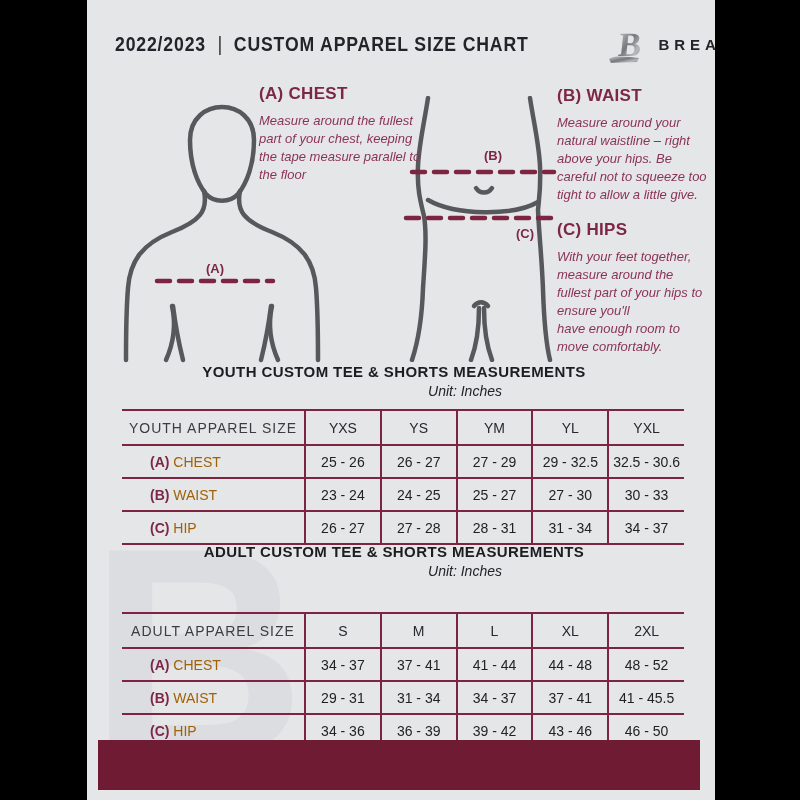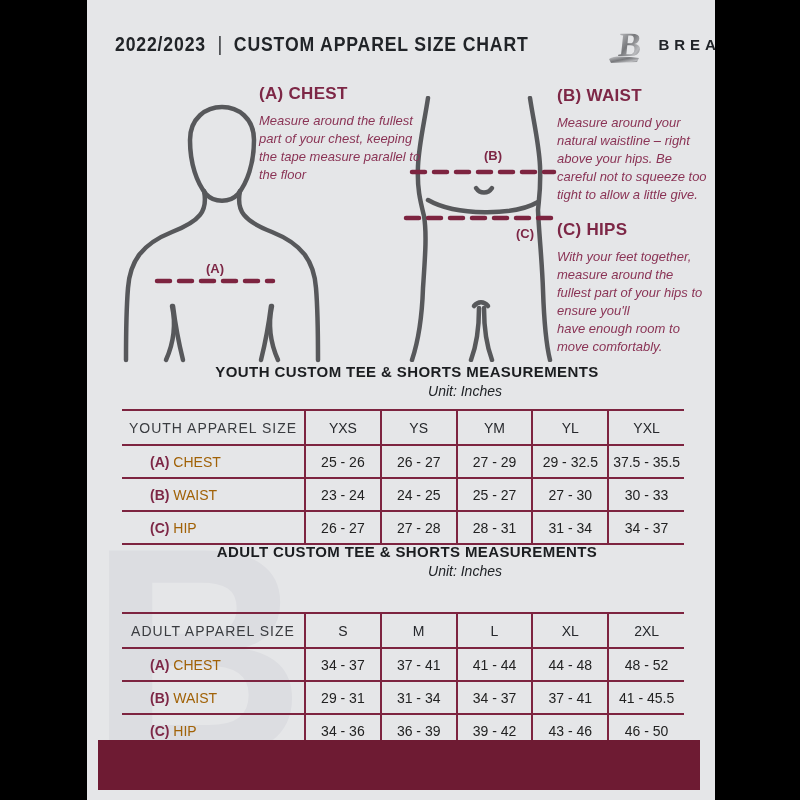--- a/index.html
+++ b/index.html
@@ -22,21 +22,21 @@
   .inst-a{left:172px;top:84px;width:166px;}
   .inst-b{left:470px;top:86px;width:152px;}
   .inst-c{left:470px;top:220px;width:152px;}
 
   .fig{position:absolute;z-index:1;}
   .fig path{fill:none;stroke:var(--figure-gray,#57585b);stroke-width:4.5;stroke-linecap:round;}
   .fig .dash{stroke:var(--maroon-line,#7d2440);stroke-width:4.5;stroke-dasharray:13 9;}
   .fig text{font-family:"Liberation Sans",sans-serif;font-size:13px;font-weight:bold;fill:var(--maroon-heading,#7d2746);}
 
   
-  .sec-title{position:absolute;left:16px;width:608px;text-align:center;font-size:15px;font-weight:bold;letter-spacing:.4px;color:#1b1d20;z-index:2;}
+  .sec-title{position:absolute;left:3px;width:608px;text-align:center;font-size:15px;font-weight:bold;letter-spacing:.4px;color:#1b1d20;z-index:2;}
   .sec-unit{position:absolute;left:0;width:756px;text-align:center;font-size:14px;font-style:italic;color:#212428;z-index:2;}
   .size-table{position:absolute;left:35px;width:562px;border-collapse:collapse;table-layout:fixed;z-index:2;
               border-bottom:2px solid var(--maroon-line,#7d2440);}
   .size-table th,.size-table td{border-top:2px solid var(--maroon-line,#7d2440);padding:0;height:31px;
               font-size:14px;color:#222;text-align:center;vertical-align:middle;}
   .size-table thead th{height:33px;font-weight:normal;color:#26282c;}
   .size-table thead th:first-child{font-weight:normal;letter-spacing:1px;color:#3a3c40;font-size:14px;}
   .size-table th:not(:first-child),.size-table td:not(:first-child){border-left:2px solid var(--maroon-line,#7d2440);}
   .size-table col.label-col{width:183px;}
   .size-table .rowlab{text-align:left;padding-left:28px;font-weight:normal;}
@@ -151,21 +151,21 @@
             <th>YXL</th>
           </tr>
         </thead>
       <tbody>
           <tr>
             <th class="rowlab"><span class="rk">(A)</span><span class="rl"> CHEST</span></th>
             <td>25 - 26</td>
             <td>26 - 27</td>
             <td>27 - 29</td>
             <td>29 - 32.5</td>
-            <td>37.5 - 35.5</td>
+            <td>32.5 - 30.6</td>
           </tr>
           <tr>
             <th class="rowlab"><span class="rk">(B)</span><span class="rl"> WAIST</span></th>
             <td>23 - 24</td>
             <td>24 - 25</td>
             <td>25 - 27</td>
             <td>27 - 30</td>
             <td>30 - 33</td>
           </tr>
           <tr>

